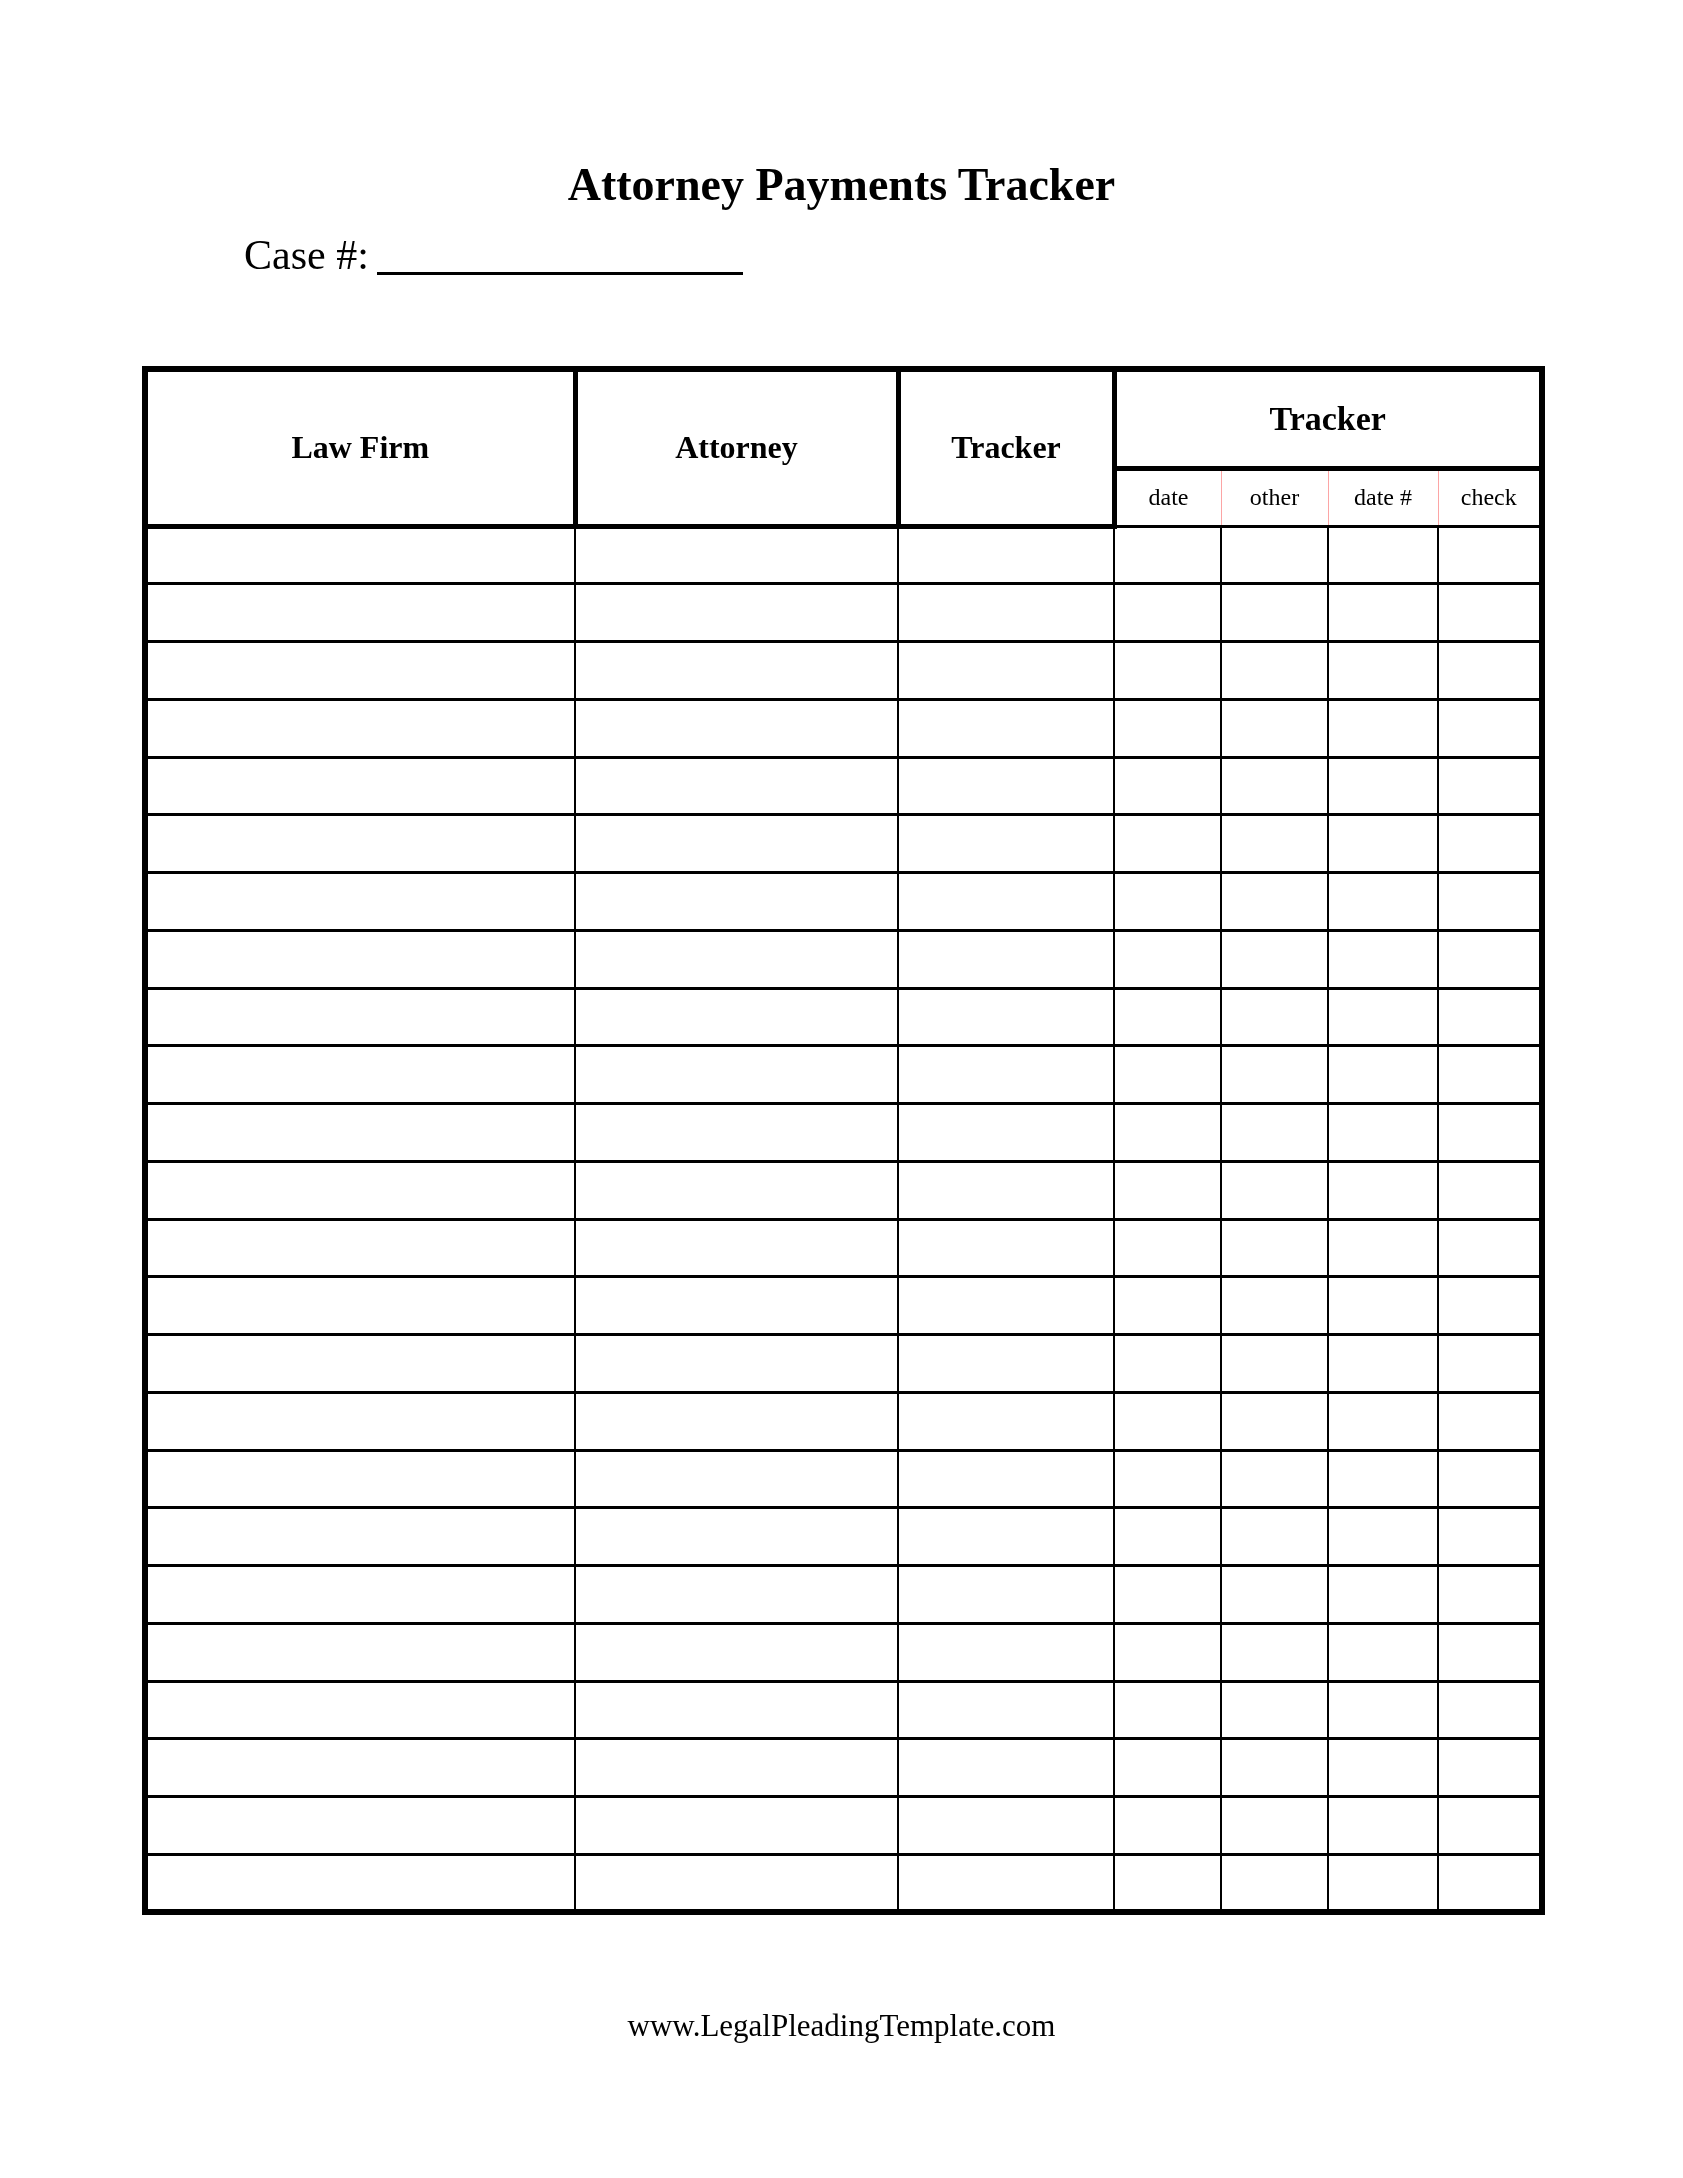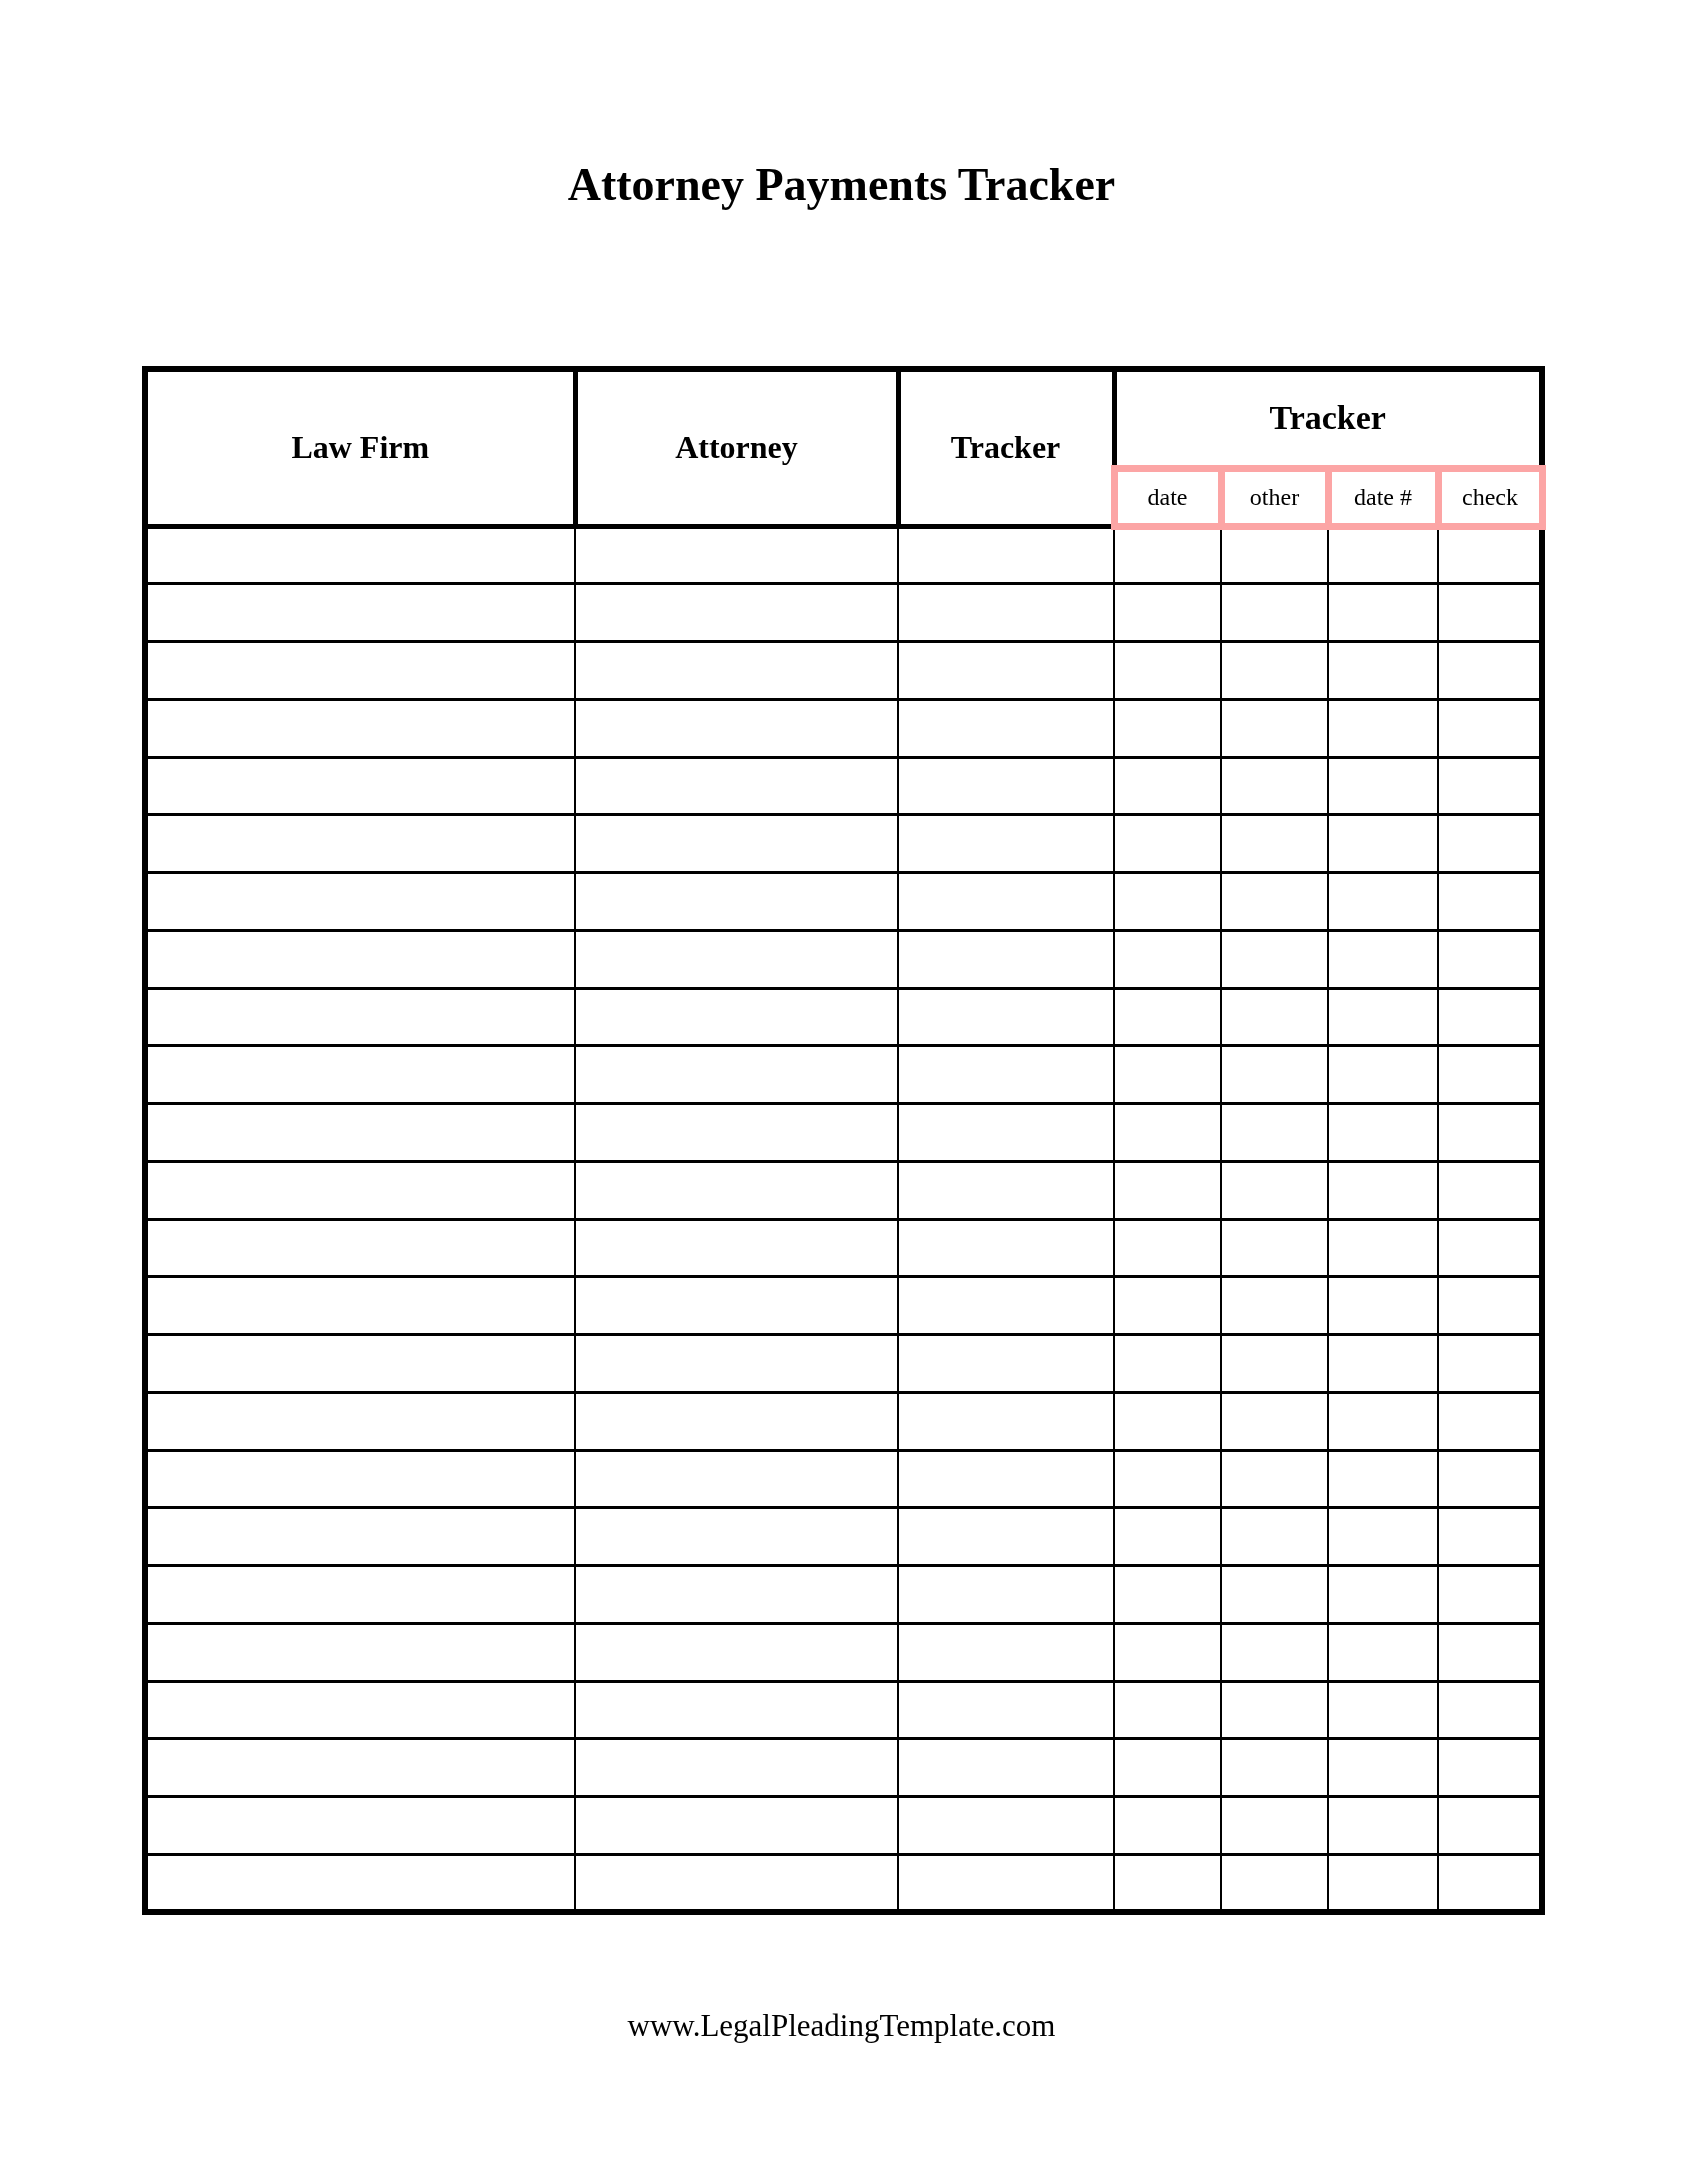--- a/index.html
+++ b/index.html
@@ -61,21 +61,21 @@
     border: 5px solid #000000;
     font-size: 32px;
     font-weight: 700;
   }
   .tracker th.group-th {
     border: 5px solid #000000;
     font-size: 34px;
     font-weight: 700;
   }
   .tracker th.sub-th {
-    border: 7px solid #fca5a5;
+    border: 1px solid #fca5a5;
     font-size: 24px;
     font-weight: 400;
   }
   .tracker tr.hrow-1 { height: 99px; }
   .tracker tr.hrow-2 { height: 58px; }
   .tracker tbody tr { height: 57px; }
   .tracker tbody td {
     border: 2px solid #000000;
     border-top-width: 3px;
     border-bottom-width: 3px;
@@ -91,20 +91,23 @@
     line-height: 1.15;
   }
 </style>
 </head>
 <body>
 
 <div class="page">
 
   <div class="title">Attorney Payments Tracker</div>
 
+  <div class="case-row">
+    <span>Case #:</span><span class="case-blank"></span>
+  </div>
 
   <table class="tracker">
     <colgroup>
       <col style="width:430px">
       <col style="width:323px">
       <col style="width:216px">
       <col style="width:107px">
       <col style="width:107px">
       <col style="width:110px">
       <col style="width:104px">

